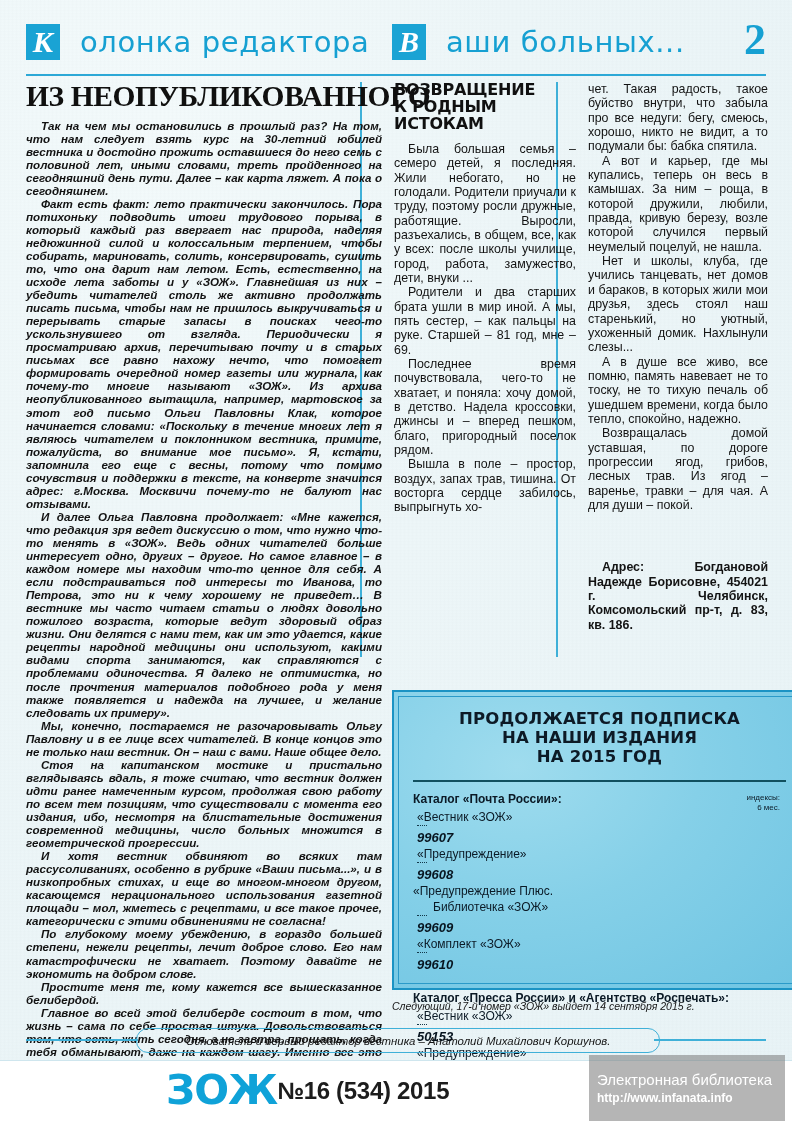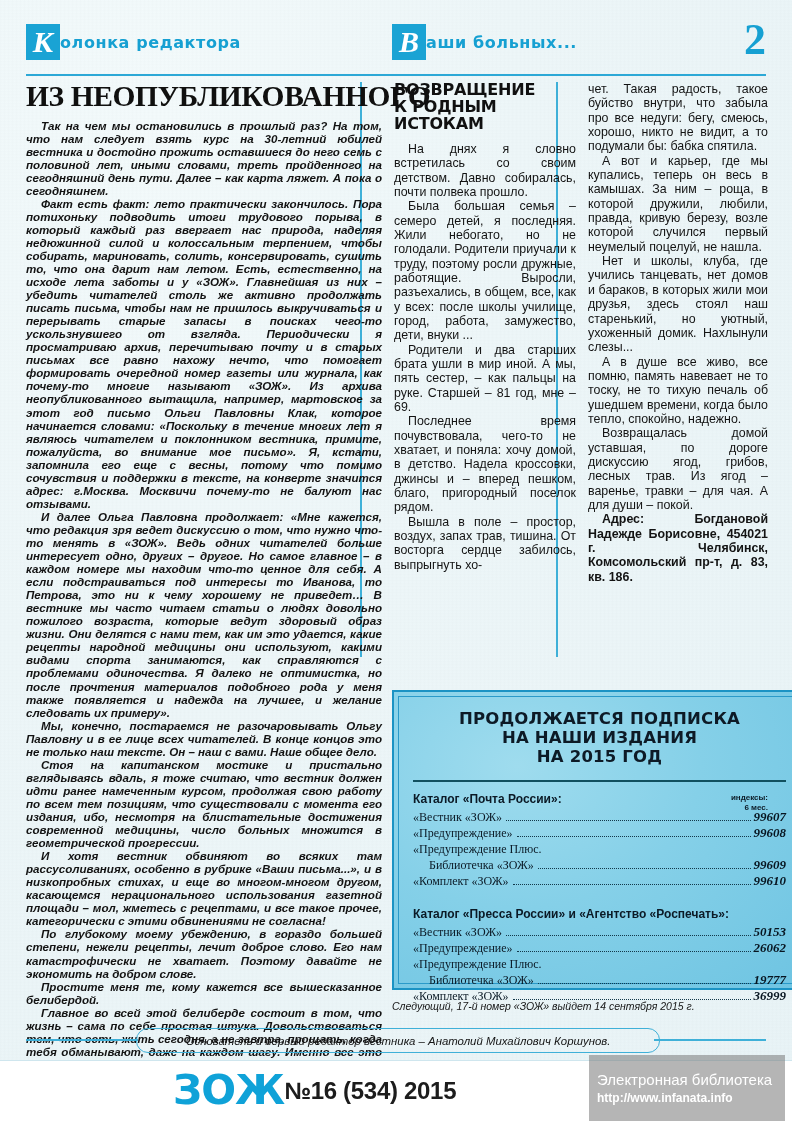--- a/index.html
+++ b/index.html
@@ -33,22 +33,22 @@
     display:flex;align-items:center;
   }
   .mh-cap{
     width:34px;height:36px;background:#1aa3d4;
     display:flex;align-items:center;justify-content:center;
     color:#ffffff;font-family:"Liberation Serif", serif;
     font-style:italic;font-weight:700;font-size:30px;
     line-height:1;
   }
   .mh-text{
-    color:#16a0d2;font-weight:700;font-size:16px;
-    letter-spacing:.6px;margin-left:0;
+    color:#16a0d2;font-weight:400;font-size:29px;
+    letter-spacing:.6px;margin-left:20px;
     font-family:"DejaVu Sans", sans-serif;
   }
   .mh-left{left:0;}
   .mh-right{left:366px;}
   .page-num{
     position:absolute;right:0;top:-6px;
     color:#16a0d2;font-weight:700;font-size:44px;
     font-family:"Liberation Serif", serif;
     line-height:1;
   }
@@ -93,21 +93,21 @@
     color:#131313;
     hyphens:auto;
   }
   p.body-plain{
     margin:0;
     font-family:"Liberation Sans", sans-serif;
     font-size:12.4px;line-height:14.35px;
     text-align:justify;text-indent:14px;
     color:#131313;
   }
-  p.body-plain.b{font-weight:700;}
+  p.body-plain.b{font-weight:700;margin-top:48px;}
   .sig{
     margin:3px 0 0 0;text-align:right;
     font-family:"Liberation Sans", sans-serif;
     font-style:italic;font-weight:700;font-size:11.6px;
     color:#111;
   }
 
   
   .subbox{
     position:absolute;left:392px;top:690px;width:415px;height:300px;
@@ -124,36 +124,37 @@
     position:relative;
   }
   .sub-title{
     text-align:center;font-weight:700;
     font-family:"DejaVu Sans", sans-serif;
     font-size:16.5px;line-height:19px;color:#0d1a26;
     letter-spacing:.2px;
   }
   .sub-hr{height:2px;background:#11505f;margin:14px 0 4px 0;}
   .idx-label{
-    position:absolute;right:32px;top:96px;
-    text-align:right;font-size:8px;font-weight:700;
+    position:absolute;right:20px;top:96px;
+    text-align:right;font-size:8px;font-weight:400;
     font-family:"Liberation Sans", sans-serif;color:#0c1c28;
     line-height:10px;
   }
   .cat-head{
     font-weight:700;font-size:12px;color:#0b1a26;
     font-family:"Liberation Sans", sans-serif;
     margin:10px 0 3px 0;
   }
   .cat-head.second{margin-top:18px;}
   .sub-row{
     display:flex;align-items:baseline;
     font-size:12px;color:#0b1a26;
-    font-family:Liberation Serif, serif;
+    font-family:Liberation Sans, sans-serif;
     line-height:16px;
+    flex-direction:column;
   }
   .sub-row .name{white-space:nowrap;}
   .sub-row .dots{
     flex:1;border-bottom:1.5px dotted #12384a;
     margin:0 3px 4px 4px;min-width:10px;
   }
   .sub-row .val{
     font-weight:700;font-style:italic;font-size:13px;
     color:#071520;white-space:nowrap;
   }
@@ -189,21 +190,21 @@
     display:flex;align-items:center;
   }
   .logo-vestnik{
     font-family:"Liberation Serif", serif;
     font-style:italic;font-weight:700;
     font-size:33px;color:#1aa3d4;letter-spacing:-1px;
   }
   .logo-zozh{
     font-family:"DejaVu Sans", sans-serif;
     font-weight:700;font-size:41px;color:#0fa2d8;
-    margin-left:7px;letter-spacing:-1px;line-height:1;
+    letter-spacing:-1px;line-height:1;
   }
   .logo-issue{
     font-family:"Liberation Sans", sans-serif;
     font-weight:700;font-size:24px;color:#1c1c1c;
     letter-spacing:-.3px;
   }
   .watermark{
     position:absolute;right:7px;top:1055px;width:196px;height:66px;
     background:rgba(120,120,120,.55);
     color:#ffffff;
@@ -235,48 +236,47 @@
 <div class="vrule vrule-a"></div>
 <div class="vrule vrule-b"></div>
 
 <div class="cols">
 
   <div class="col col1">
     <h1 class="headline-serif">ИЗ НЕОПУБЛИКОВАННОГО</h1>
     <p class="body-italic">Так на чем мы остановились в прошлый раз? На том, что нам следует взять курс на 30-летний юбилей вестника и достойно прожить оставшиеся до него семь с половиной лет, иными словами, треть пройденного на сегодняшний день пути. Далее – как карта ляжет. А пока о сегодняшнем.</p>
     <p class="body-italic">Факт есть факт: лето практически закончилось. Пора потихоньку подводить итоги трудового порыва, в который каждый раз ввергает нас природа, наделяя недюжинной силой и колоссальным терпением, чтобы собирать, мариновать, солить, консервировать, сушить то, что она дарит нам летом. Есть, естественно, на исходе лета заботы и у «ЗОЖ». Главнейшая из них – убедить читателей столь же активно продолжать писать письма, чтобы нам не пришлось выкручиваться и перерывать старые запасы в поисках чего-то ускользнувшего от взгляда. Периодически я просматриваю архив, перечитываю почту и в старых письмах все равно нахожу нечто, что помогает формировать очередной номер газеты или журнала, как почему-то многие называют «ЗОЖ». Из архива неопубликованного вытащила, например, мартовское за этот год письмо Ольги Павловны Клак, которое начинается словами: «Поскольку в течение многих лет я являюсь читателем и поклонником вестника, примите, пожалуйста, во внимание мое письмо». Я, кстати, запомнила его еще с весны, потому что помимо сочувствия и поддержки в тексте, на конверте значится адрес: г.Москва. Москвичи почему-то не балуют нас отзывами.</p>
     <p class="body-italic">И далее Ольга Павловна продолжает: «Мне кажется, что редакция зря ведет дискуссию о том, что нужно что-то менять в «ЗОЖ». Ведь одних читателей больше интересует одно, других – другое. Но самое главное – в каждом номере мы находим что-то ценное для себя. А если подстраиваться под интересы то Иванова, то Петрова, это ни к чему хорошему не приведет… В вестнике мы часто читаем статьи о людях довольно пожилого возраста, которые ведут здоровый образ жизни. Они делятся с нами тем, как им это удается, какие рецепты народной медицины они используют, какими видами спорта занимаются, как справляются с проблемами одиночества. Я далеко не оптимистка, но после прочтения материалов подобного рода у меня также появляется и надежда на лучшее, и желание следовать их примеру».</p>
-    <p class="body-italic">Мы, конечно, постараемся не разочаровывать Ольгу Павловну и в ее лице всех читателей. В конце концов это не только наш тексте. Он – наш с вами. Наше общее дело.</p>
+    <p class="body-italic">Мы, конечно, постараемся не разочаровывать Ольгу Павловну и в ее лице всех читателей. В конце концов это не только наш вестник. Он – наш с вами. Наше общее дело.</p>
     <p class="body-italic">Стоя на капитанском мостике и пристально вглядываясь вдаль, я тоже считаю, что вестник должен идти ранее намеченным курсом, продолжая свою работу по всем тем позициям, что существовали с момента его издания, ибо, несмотря на блистательные достижения современной медицины, число больных множится в геометрической прогрессии.</p>
     <p class="body-italic">И хотя вестник обвиняют во всяких там рассусоливаниях, особенно в рубрике «Ваши письма...», и в низкопробных стихах, и еще во многом-многом другом, касающемся нерационального использования газетной площади – мол, жметесь с рецептами, и все такое прочее, категорически с этими обвинениями не согласна!</p>
     <p class="body-italic">По глубокому моему убеждению, в гораздо большей степени, нежели рецепты, лечит доброе слово. Его нам катастрофически не хватает. Поэтому давайте не экономить на добром слове.</p>
     <p class="body-italic">Простите меня те, кому кажется все вышесказанное белибердой.</p>
     <p class="body-italic">Главное во всей этой белиберде состоит в том, что жизнь – сама по себе простая штука. Довольствоваться тем, что есть, жить сегодня, а не завтра, прощать, когда тебя обманывают, даже на каждом шагу. Именно все это вместе взятое приведет к душевному спокойствию, а стало быть, и к физическому здоровью.</p>
     <p class="sig">Ирина КОЧЕТКОВА.</p>
   </div>
 
   <div class="col col2">
     <h2 class="headline-sans">
       <span>ВОЗВРАЩЕНИЕ</span><br>
       <span>К РОДНЫМ</span><br>
       <span>ИСТОКАМ</span>
     </h2>
-    <p class="body-plain">На днях я словно встретилась со своим детством. Давно собиралась, почти полвека прошло.</p>
     <p class="body-plain">Была большая семья – семеро детей, я последняя. Жили небогато, но не голодали. Родители приучали к труду, поэтому росли дружные, работящие. Выросли, разъехались, в общем, все, как у всех: после школы училище, город, работа, замужество, дети, внуки ...</p>
     <p class="body-plain">Родители и два старших брата ушли в мир иной. А мы, пять сестер, – как пальцы на руке. Старшей – 81 год, мне – 69.</p>
     <p class="body-plain">Последнее время почувствовала, чего-то не хватает, и поняла: хочу домой, в детство. Надела кроссовки, джинсы и – вперед пешком, благо, пригородный поселок рядом.</p>
     <p class="body-plain">Вышла в поле – простор, воздух, запах трав, тишина. От восторга сердце забилось, выпрыгнуть хо-</p>
   </div>
 
   <div class="col col3">
     <p class="body-plain" style="text-indent:0">чет. Такая радость, такое буйство внутри, что забыла про все недуги: бегу, смеюсь, хорошо, никто не видит, а то подумали бы: бабка спятила.</p>
     <p class="body-plain">А вот и карьер, где мы купались, теперь он весь в камышах. За ним – роща, в которой дружили, любили, правда, кривую березу, возле которой случился первый неумелый поцелуй, не нашла.</p>
     <p class="body-plain">Нет и школы, клуба, где учились танцевать, нет домов и бараков, в которых жили мои друзья, здесь стоял наш старенький, но уютный, ухоженный домик. Нахлынули слезы...</p>
     <p class="body-plain">А в душе все живо, все помню, память навевает не то тоску, не то тихую печаль об ушедшем времени, когда было тепло, спокойно, надежно.</p>
-    <p class="body-plain">Возвращалась домой уставшая, по дороге дискуссию ягод, грибов, лесных трав. Из ягод – варенье, травки – для чая. А для души – покой.</p>
+    <p class="body-plain">Возвращалась домой уставшая, по дороге прогрессии ягод, грибов, лесных трав. Из ягод – варенье, травки – для чая. А для души – покой.</p>
     <p class="body-plain b">Адрес:  Богдановой Надежде Борисовне, 454021 г. Челябинск, Комсомольский пр-т, д. 83, кв. 186.</p>
   </div>
 
 </div>
 
 <div class="subbox">
   <div class="subbox-inner">
     <div class="sub-title">
       <div>ПРОДОЛЖАЕТСЯ ПОДПИСКА</div>
       <div>НА НАШИ ИЗДАНИЯ</div>

